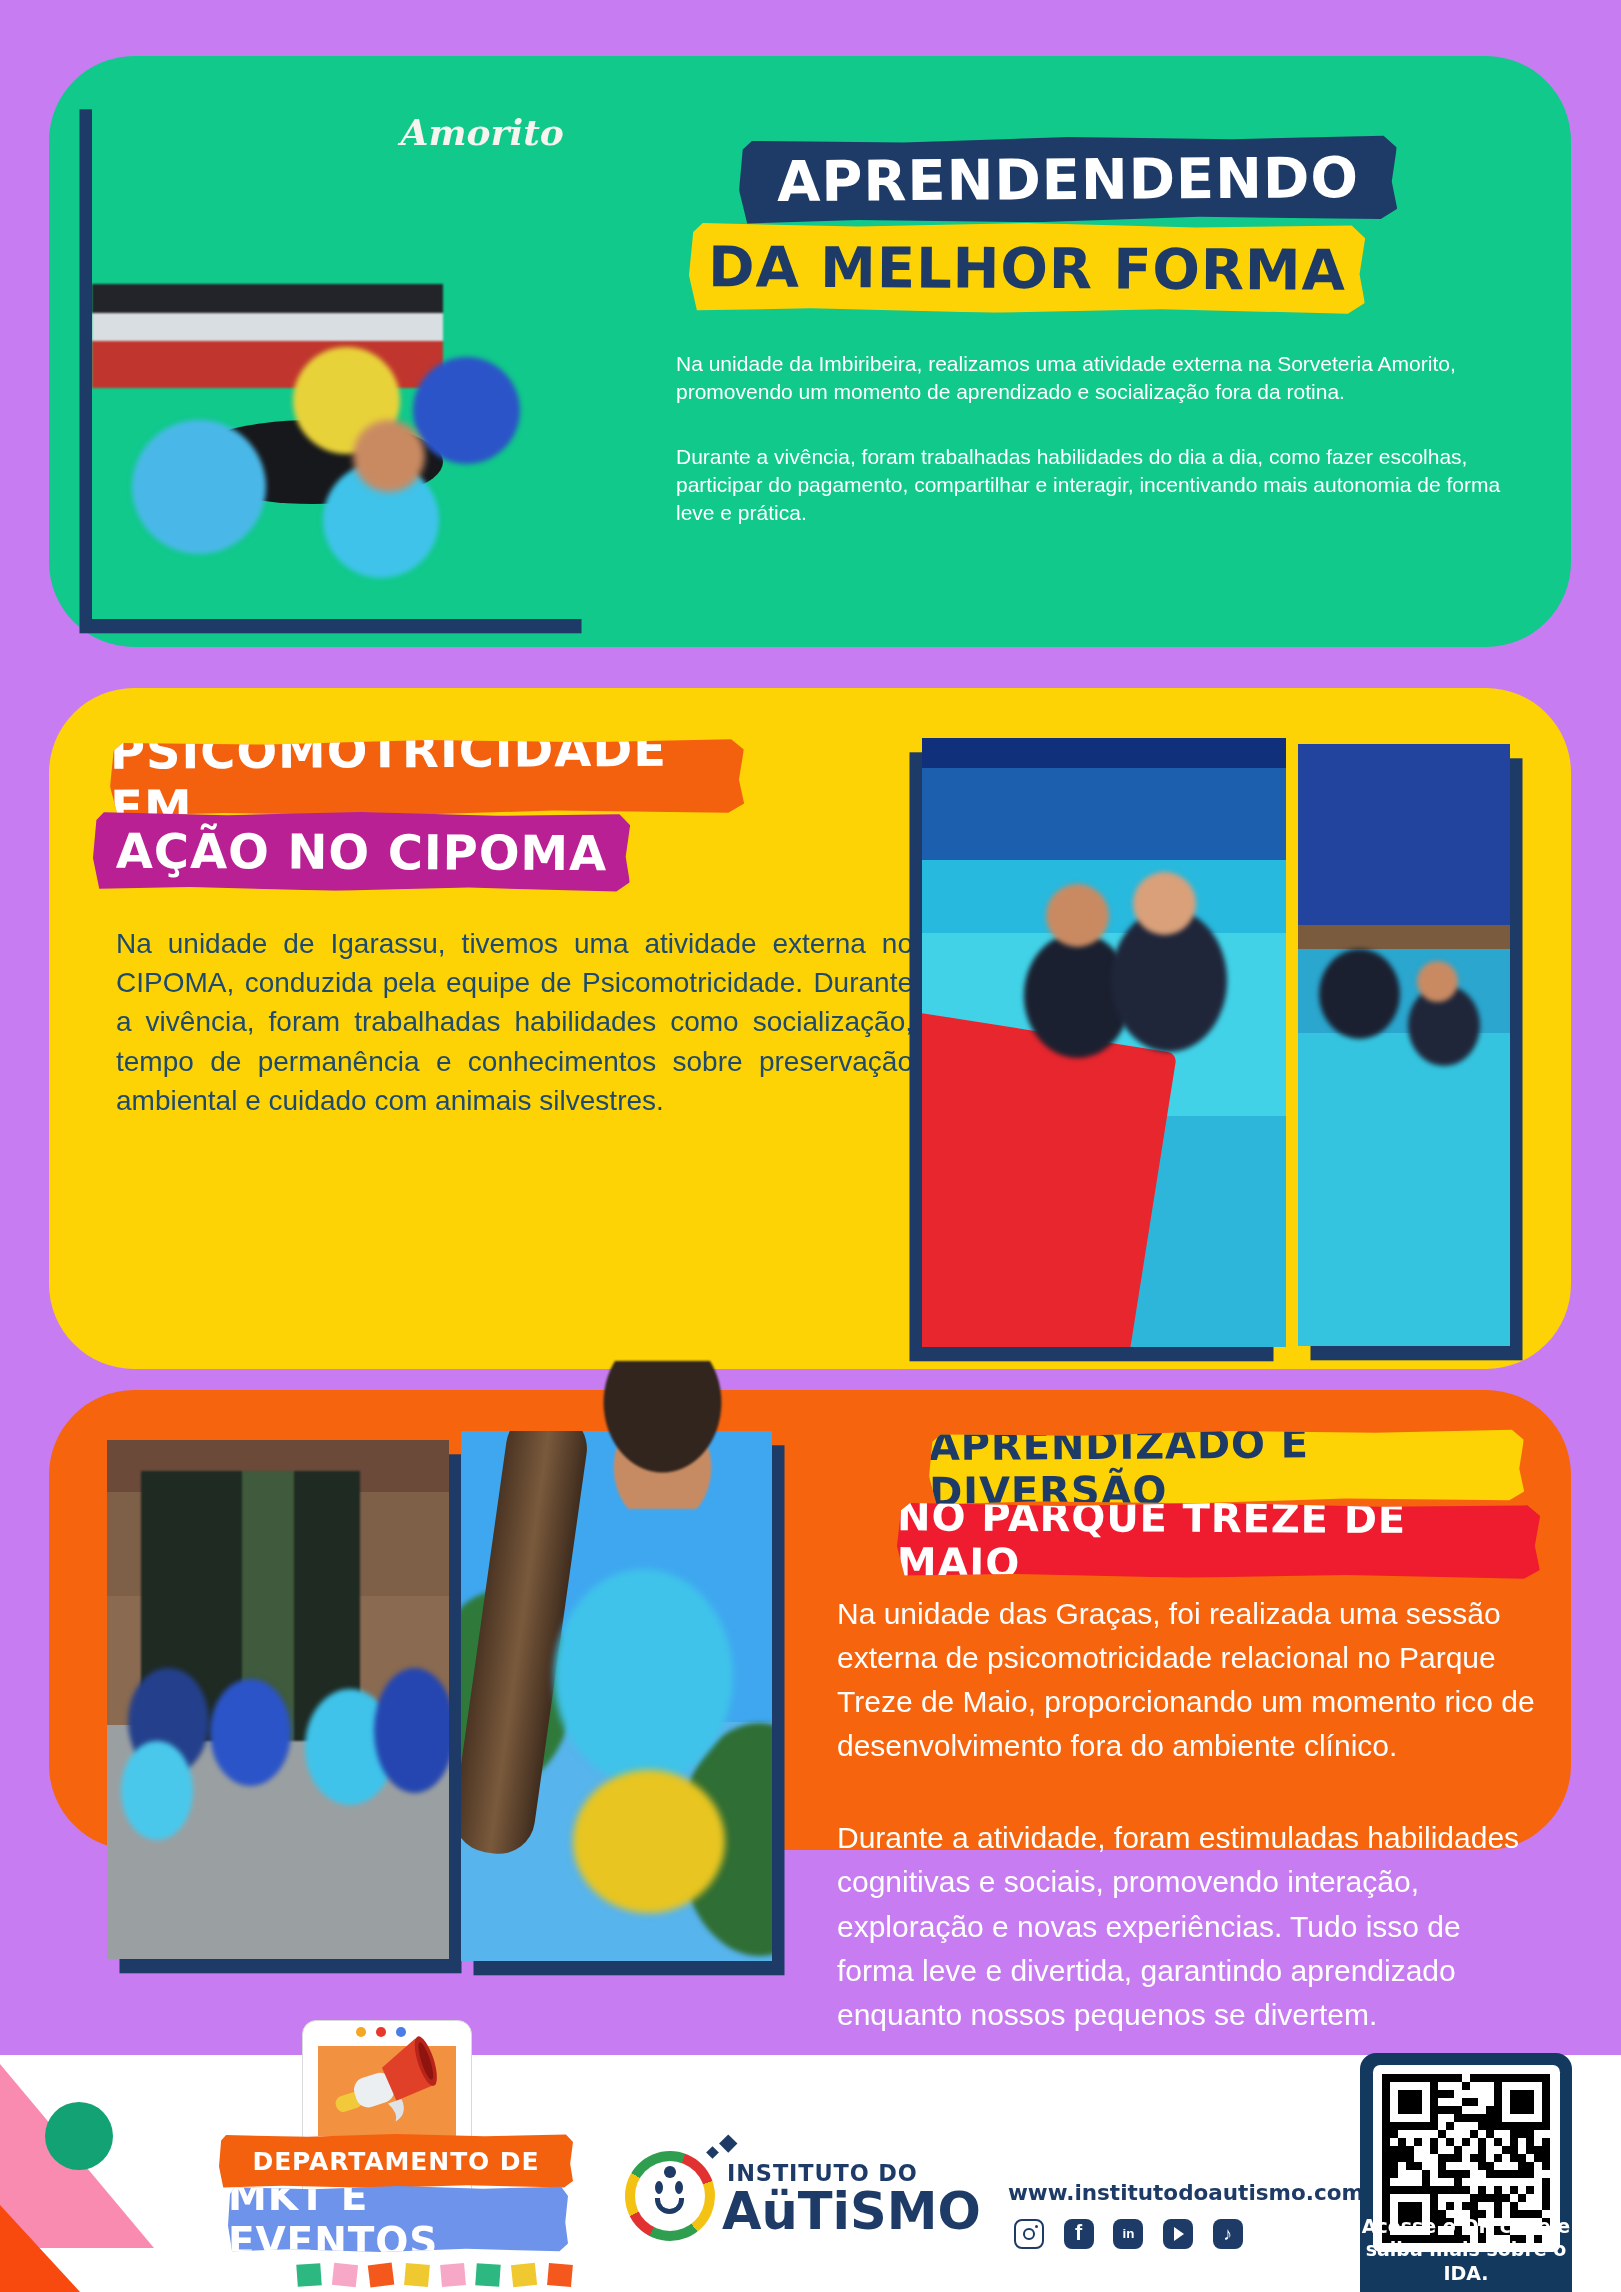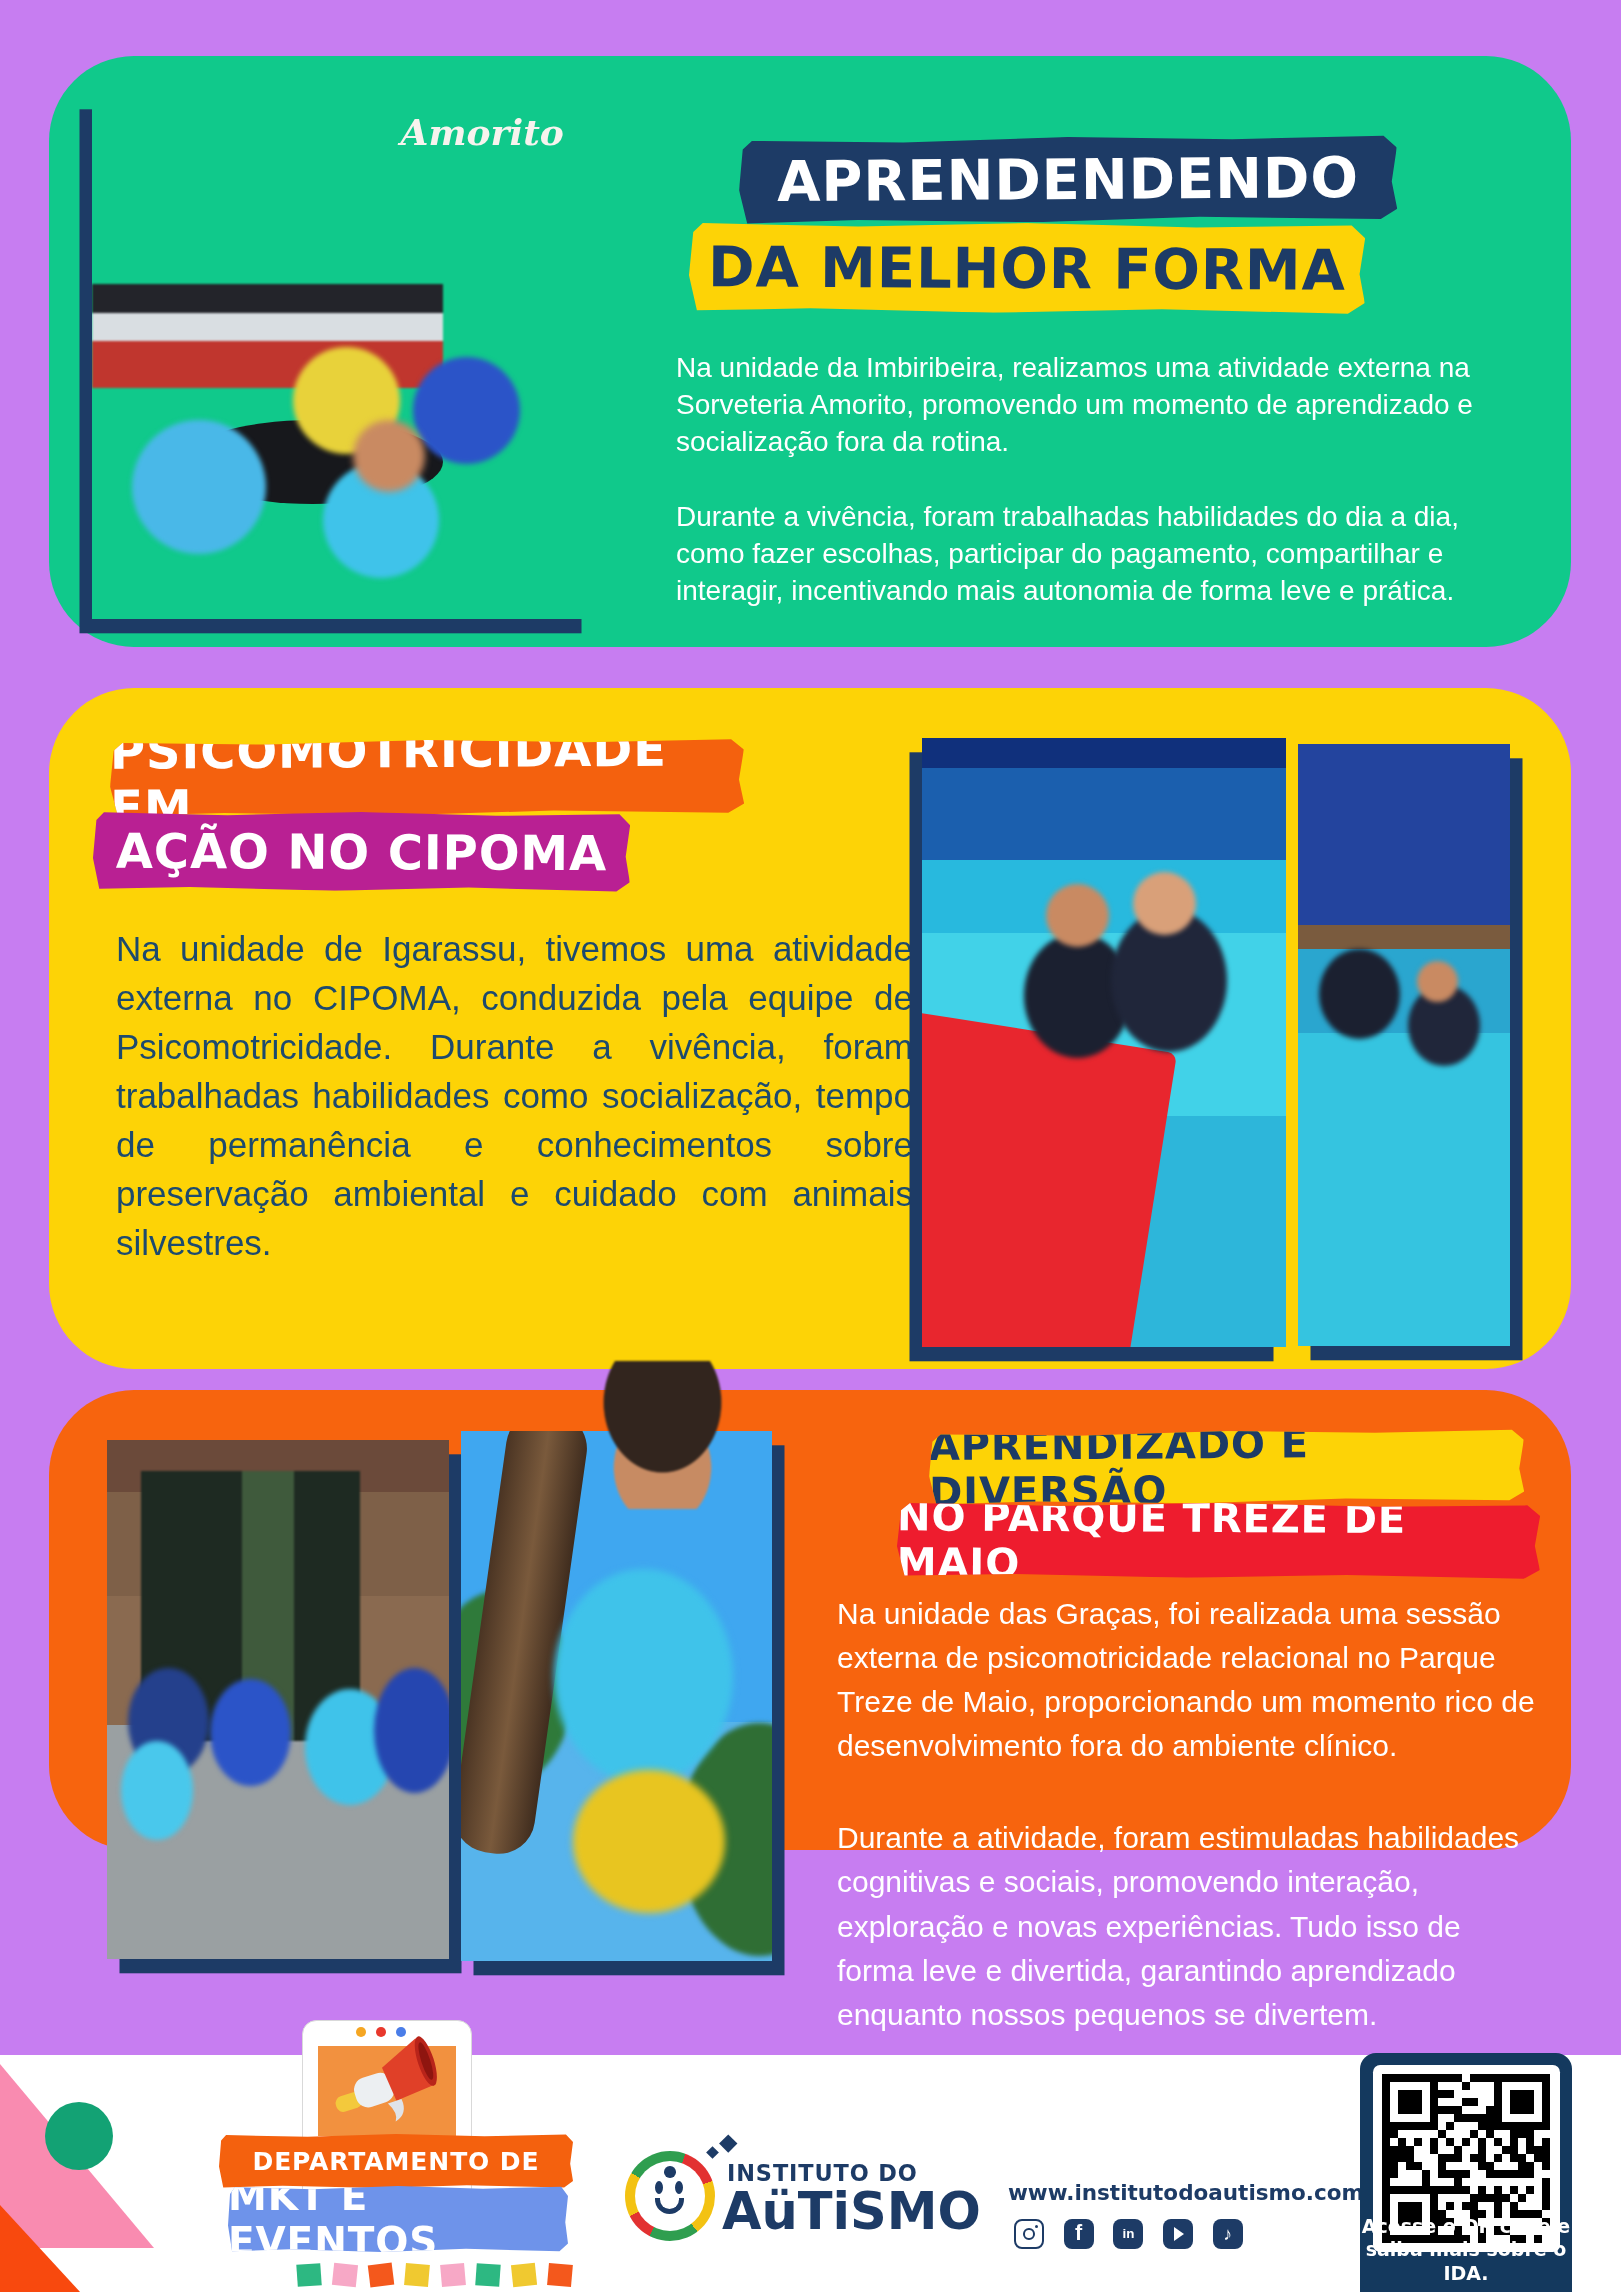--- a/index.html
+++ b/index.html
@@ -35,22 +35,22 @@
   .b-navy{background:var(--navy);color:#fff;}
   .b-yellow{background:var(--yellow);color:var(--navy);}
   .b-orange{background:var(--orange-banner);color:#fff;}
   .b-magenta{background:var(--magenta);color:#fff;}
   .b-red{background:var(--red);color:#fff;}
 
   
   .copy p{font-family:var(--font-body);margin:0 0 38px 0;}
   .copy-white p{color:#fff;}
   .copy-navy p{color:var(--navy-text);text-align:justify;}
-  .copy1{font-size:28px;line-height:1.32;}
-  .copy2{font-size:35px;line-height:1.4;}
+  .copy1{font-size:21px;line-height:1.32;}
+  .copy2{font-size:28px;line-height:1.4;}
   .copy3{font-size:30px;line-height:1.47;}
   .copy3 p{margin-bottom:48px;}
 
   
   .photo{position:absolute;overflow:hidden;}
   .sh-l{box-shadow:-12.5px 14.3px 0 var(--navy);}
   .sh-r{box-shadow:12.5px 14.3px 0 var(--navy);}
   .blob{position:absolute;border-radius:50%;filter:blur(2.7px);}
   .p1-freezer{position:absolute;left:0;right:30%;top:36%;height:20%;
     background:linear-gradient(180deg,#23242a 0 28%,#d9dee2 28% 55%,#c0362e 55% 100%);filter:blur(0.9px);}

